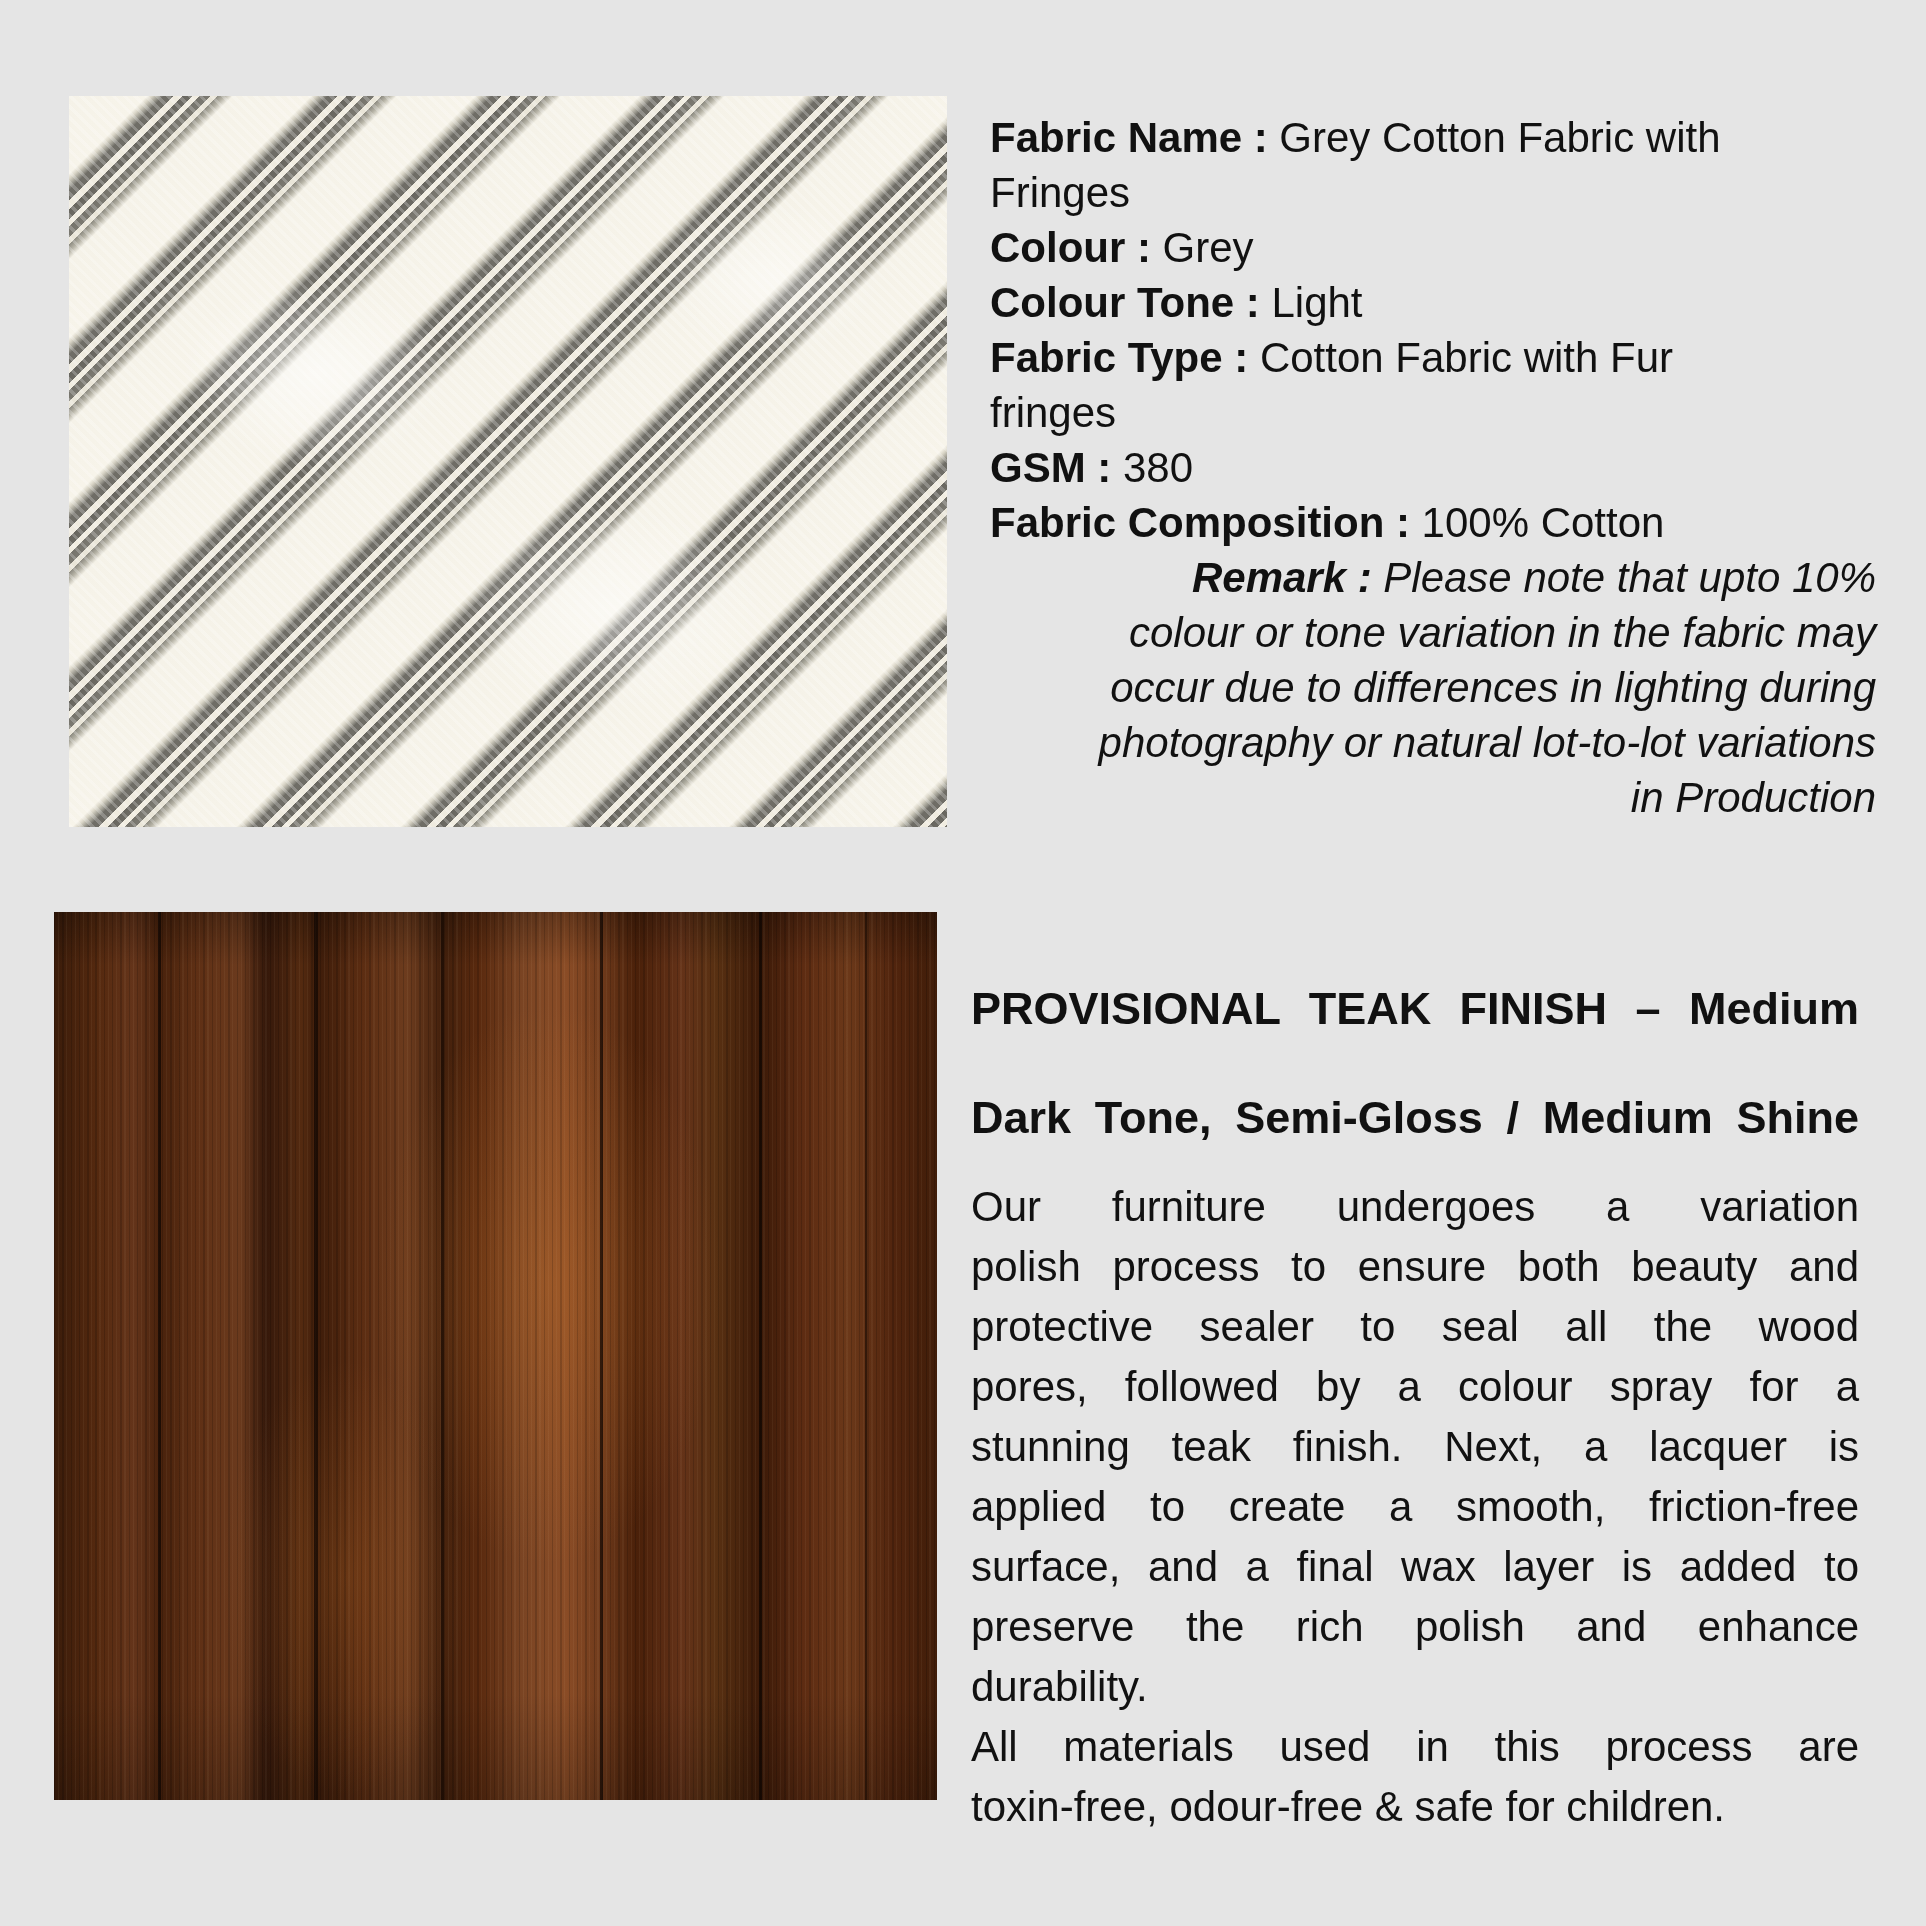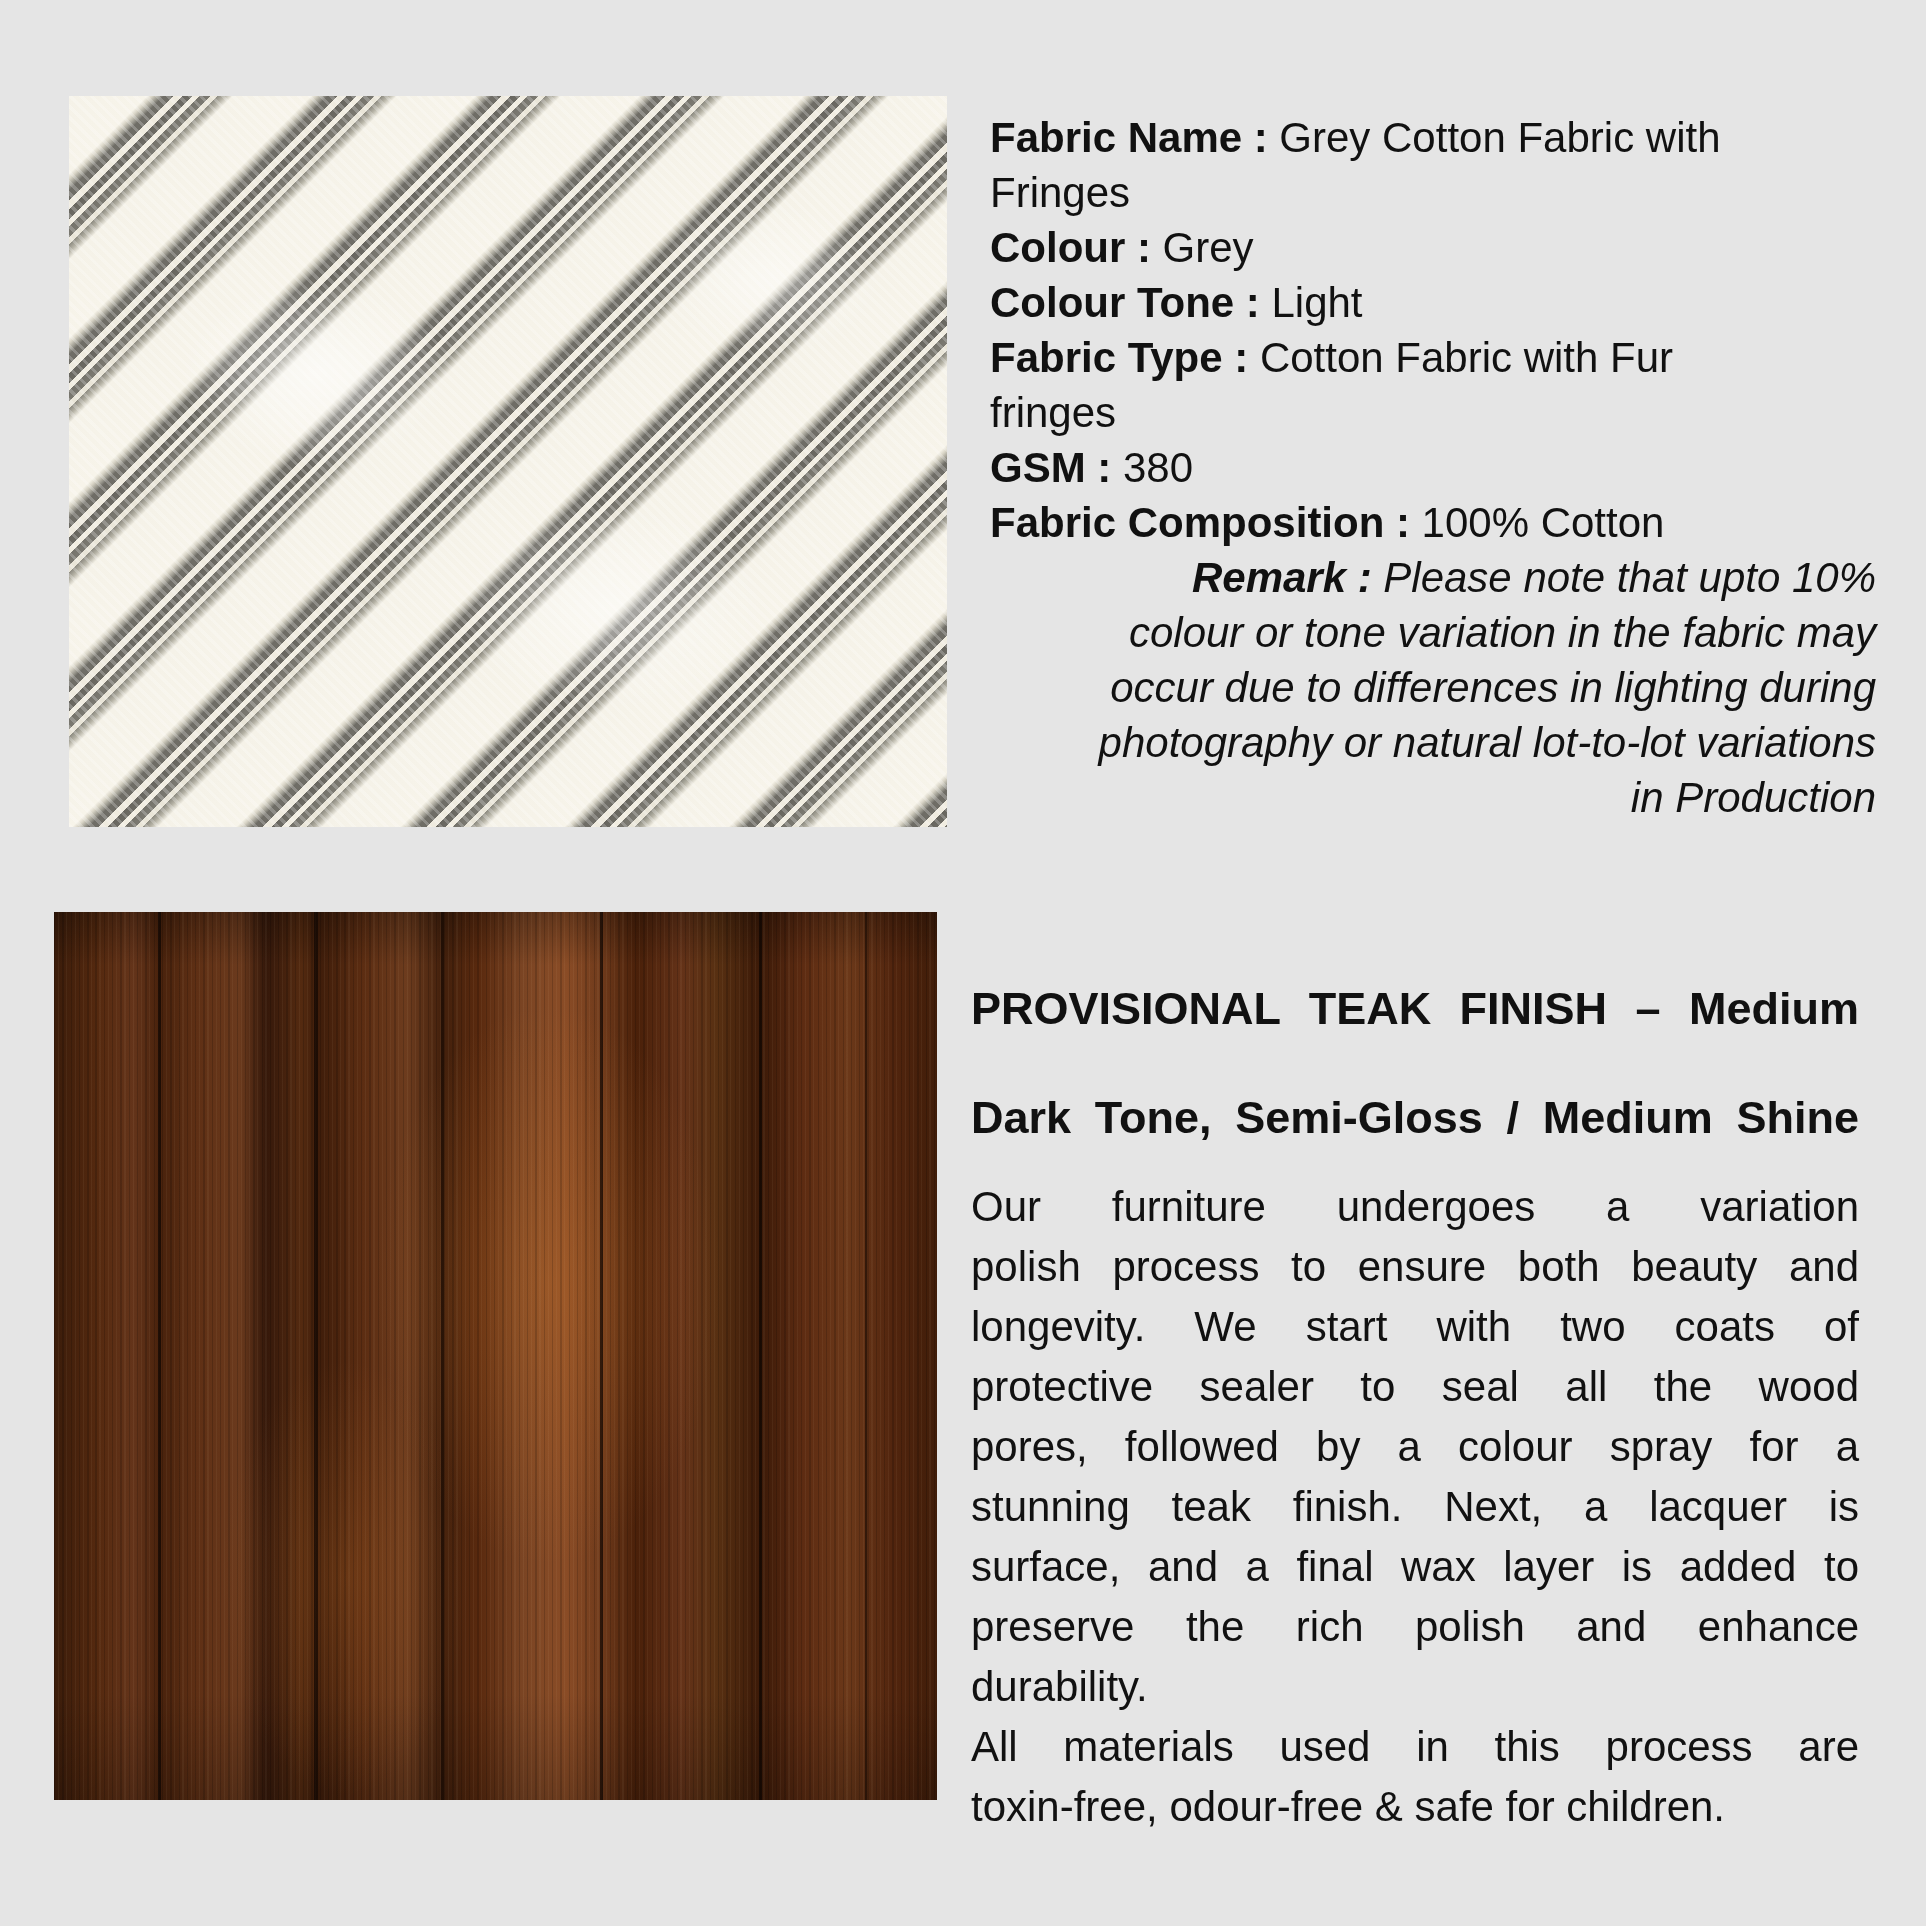--- a/index.html
+++ b/index.html
@@ -110,24 +110,24 @@
   <div class="wood-img"></div>
 
   <div class="teak-text">
     <div class="teak-heading">
       <div class="head-line">PROVISIONAL TEAK FINISH – Medium</div>
       <div class="head-line">Dark Tone, Semi-Gloss / Medium Shine</div>
     </div>
     <div class="teak-body">
       <div class="body-line jl">Our furniture undergoes a variation</div>
       <div class="body-line jl">polish process to ensure both beauty and</div>
-      <div class="body-line jl">longevity. We start with two coats of</div>
       <div class="body-line jl">protective sealer to seal all the wood</div>
       <div class="body-line jl">pores, followed by a colour spray for a</div>
       <div class="body-line jl">stunning teak finish. Next, a lacquer is</div>
+      <div class="body-line jl">applied to create a smooth, friction-free</div>
       <div class="body-line jl">surface, and a final wax layer is added to</div>
       <div class="body-line jl">preserve the rich polish and enhance</div>
       <div class="body-line">durability.</div>
       <div class="body-line jl">All materials used in this process are</div>
       <div class="body-line">toxin-free, odour-free &amp; safe for children.</div>
     </div>
   </div>
 
 </div>
 

